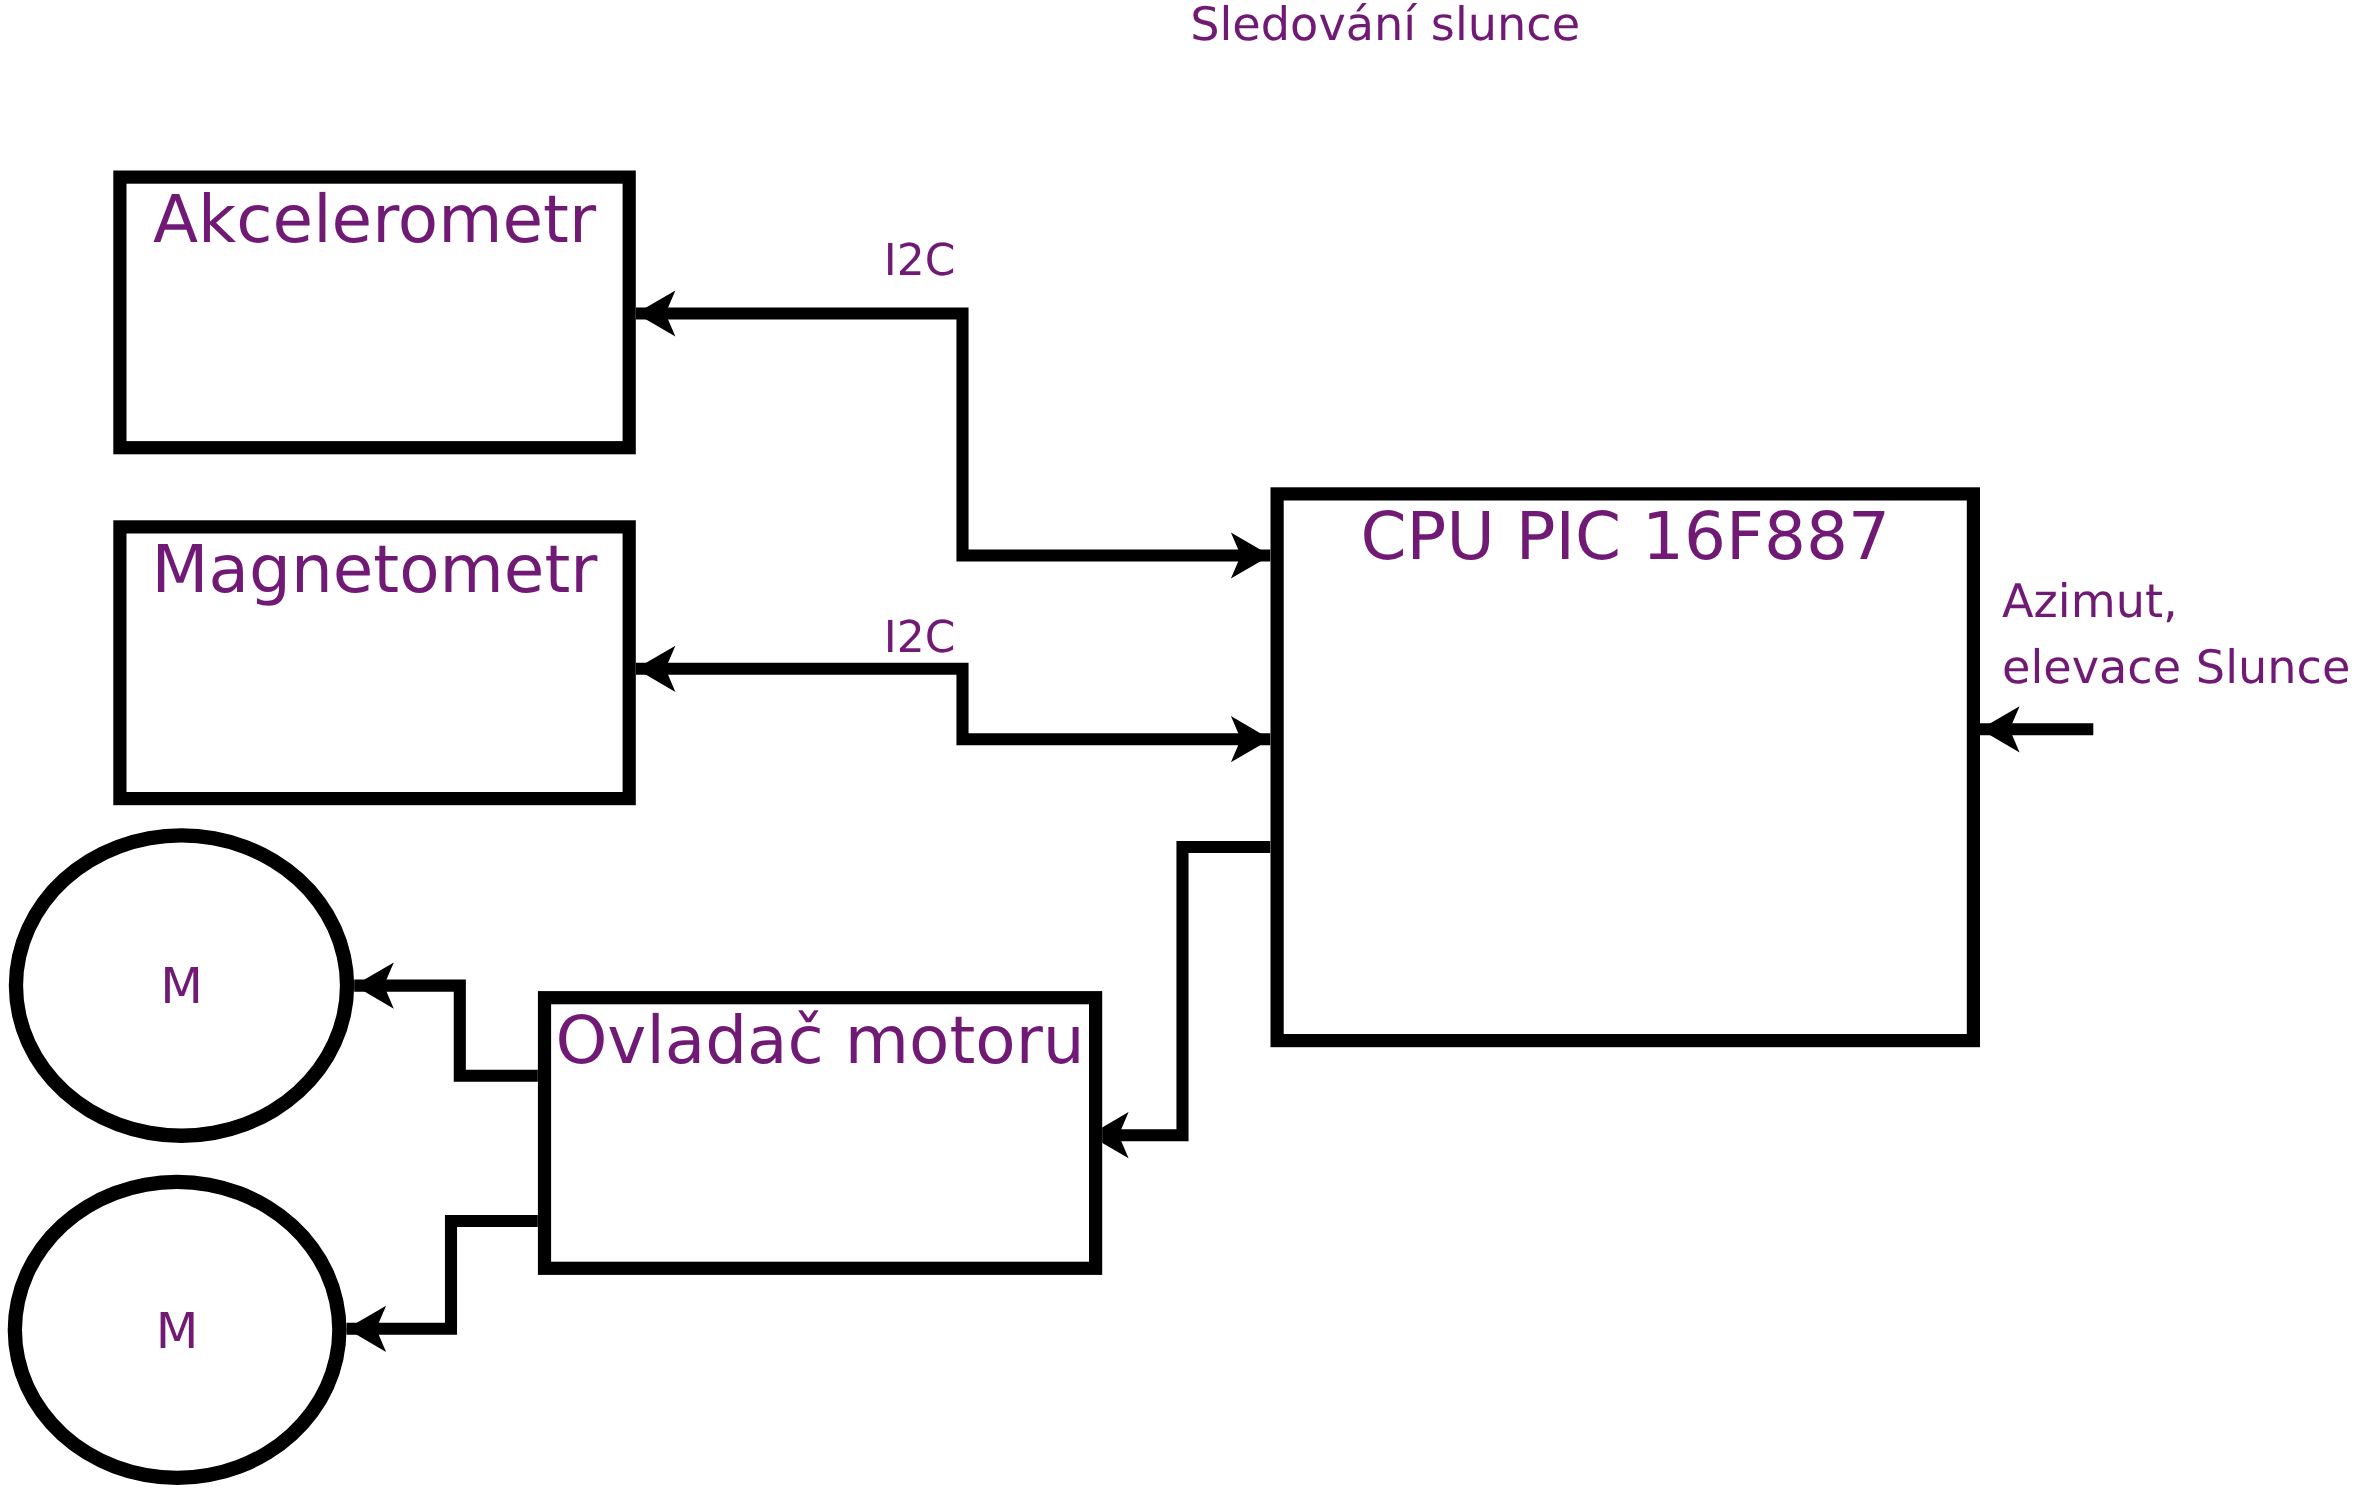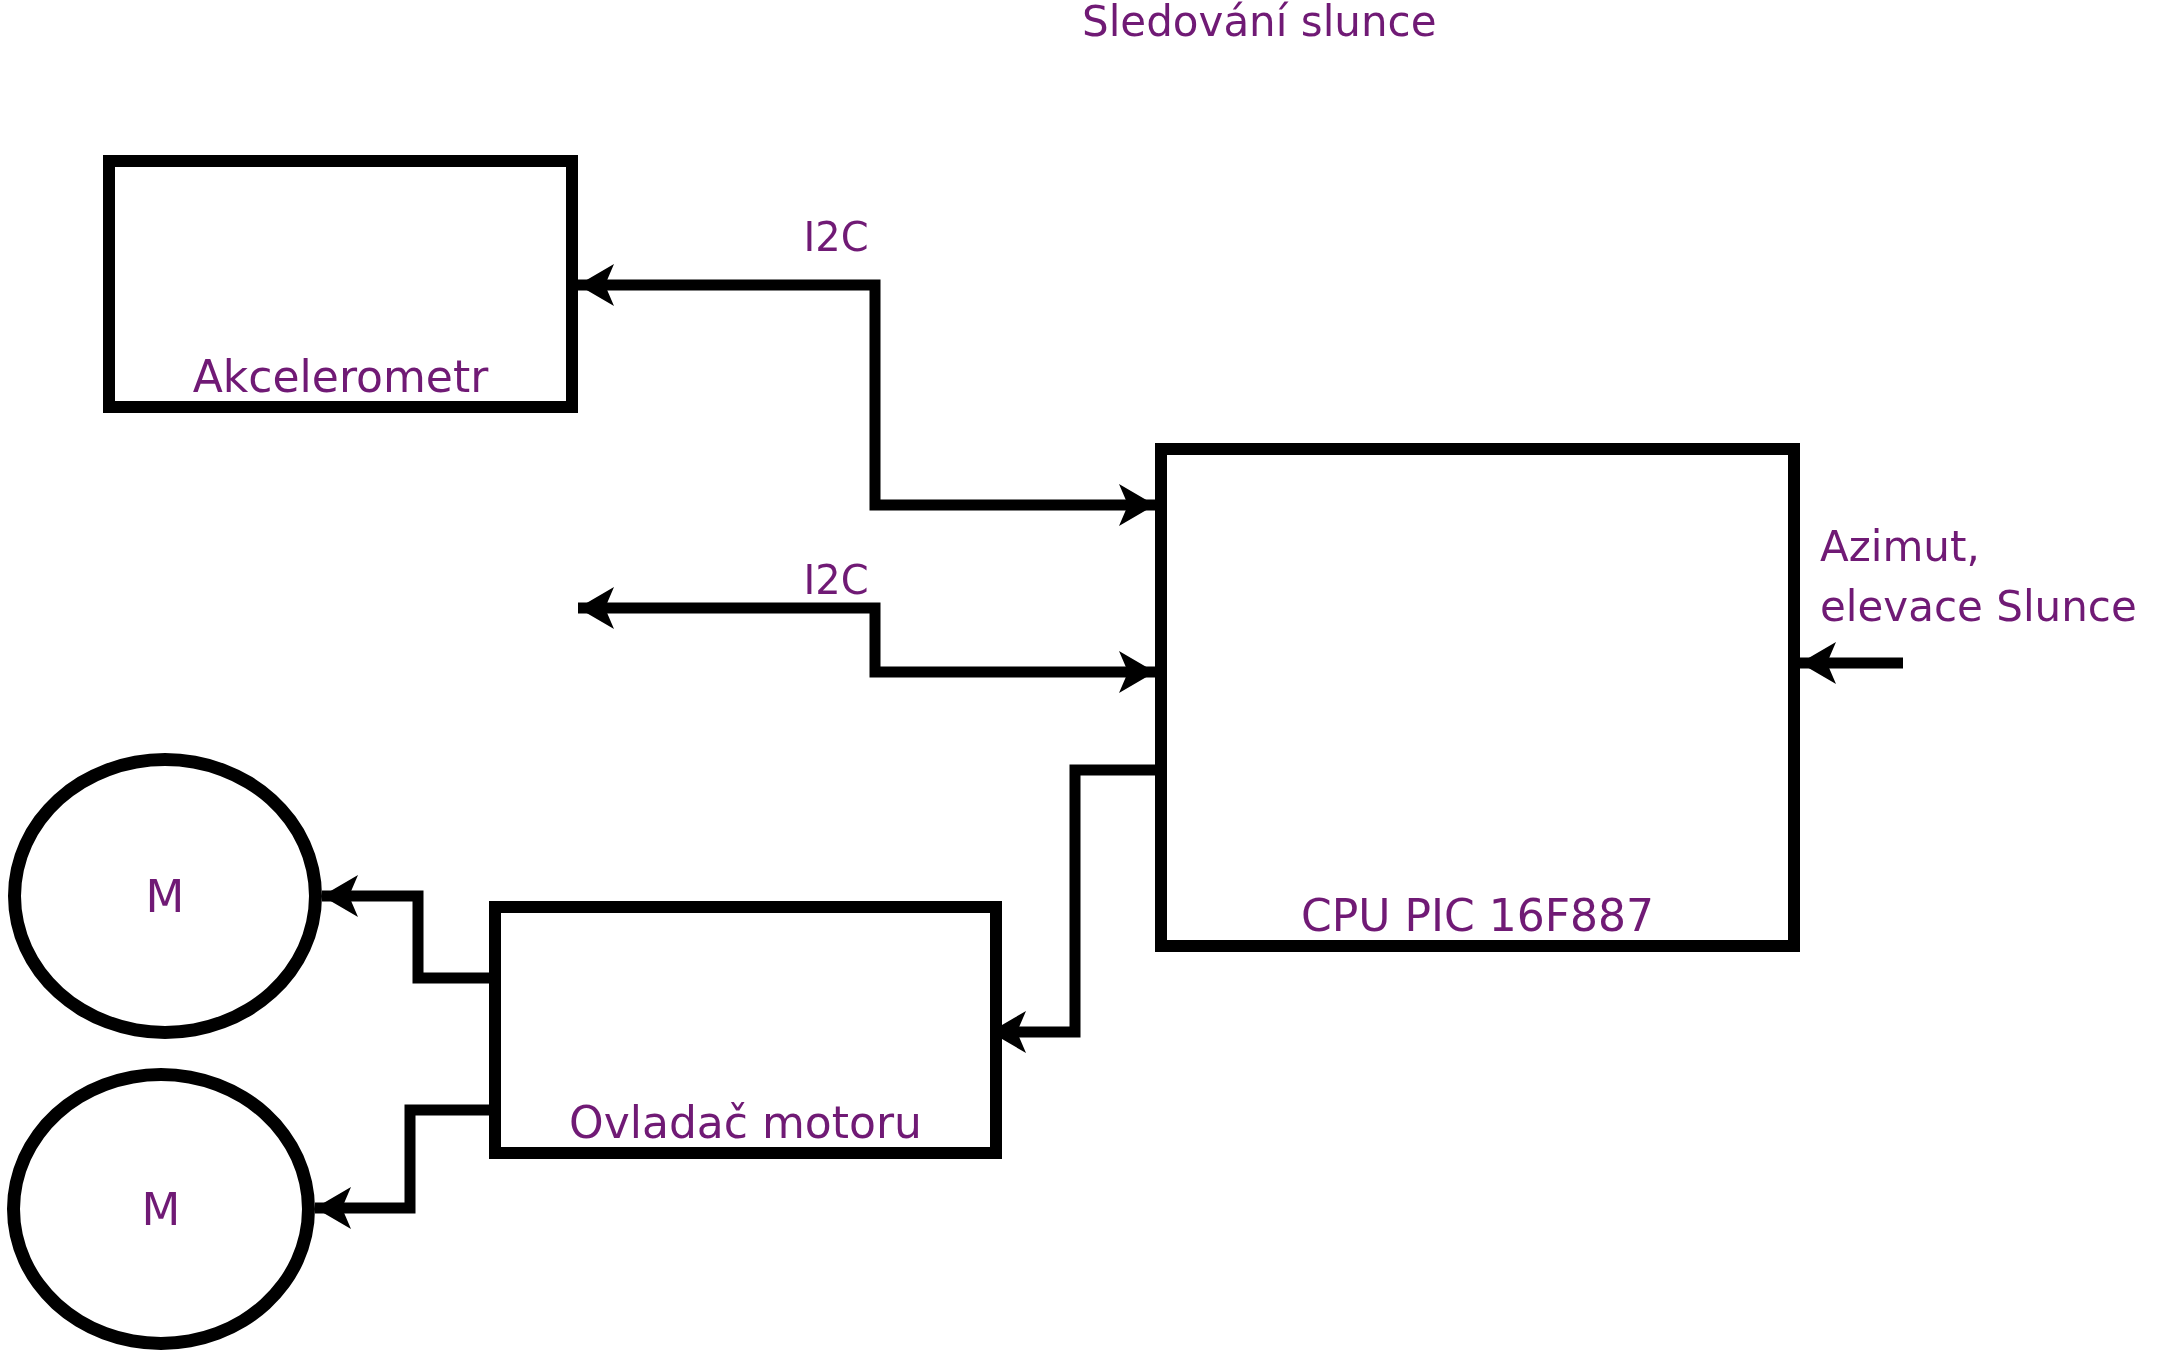--- a/index.html
+++ b/index.html
@@ -12,22 +12,22 @@
     overflow:hidden;
   }
   .wires{position:absolute;left:0;top:0;width:2164px;height:1353px;}
   .wire{fill:none;stroke:#000;stroke-width:11;stroke-linejoin:miter;}
   .arrowhead{fill:#000;stroke:none;}
   .box{
     position:absolute;
     box-sizing:border-box;
     border:12px solid #000;
     background:#ffffff;
-    display:flex;align-items:flex-end;justify-content:center;
-    font-size:44px;line-height:1.1;white-space:nowrap;
+    display:flex;align-items:flex-start;justify-content:center;
+    font-size:60px;line-height:1.1;white-space:nowrap;
   }
   .motor{
     position:absolute;
     box-sizing:border-box;
     border:13px solid #000;
     border-radius:50%;
     background:#ffffff;
     display:flex;align-items:center;justify-content:center;
     font-size:45px;
   }
@@ -72,20 +72,23 @@
     <polyline class="wire" points="1903,663 1800,663"></polyline>
     <path class="arrowhead" d="M0,0 L36,-21 L27,0 L36,21 Z" transform="translate(1800,663)"></path>
   </svg>
 
   <div class="diagram-title">Sledování slunce</div>
 
   <div class="box" style="left:103px;top:155px;width:475px;height:258px;">
     <span>Akcelerometr</span>
   </div>
 
+  <div class="box" style="left:103px;top:473px;width:475px;height:259px;">
+    <span>Magnetometr</span>
+  </div>
 
   <div class="box" style="left:1155px;top:443px;width:645px;height:509px;">
     <span>CPU PIC 16F887</span>
   </div>
 
   <div class="box" style="left:489px;top:901px;width:513px;height:258px;">
     <span>Ovladač motoru</span>
   </div>
 
   <div class="motor" style="left:8px;top:753px;width:314px;height:286px;">

